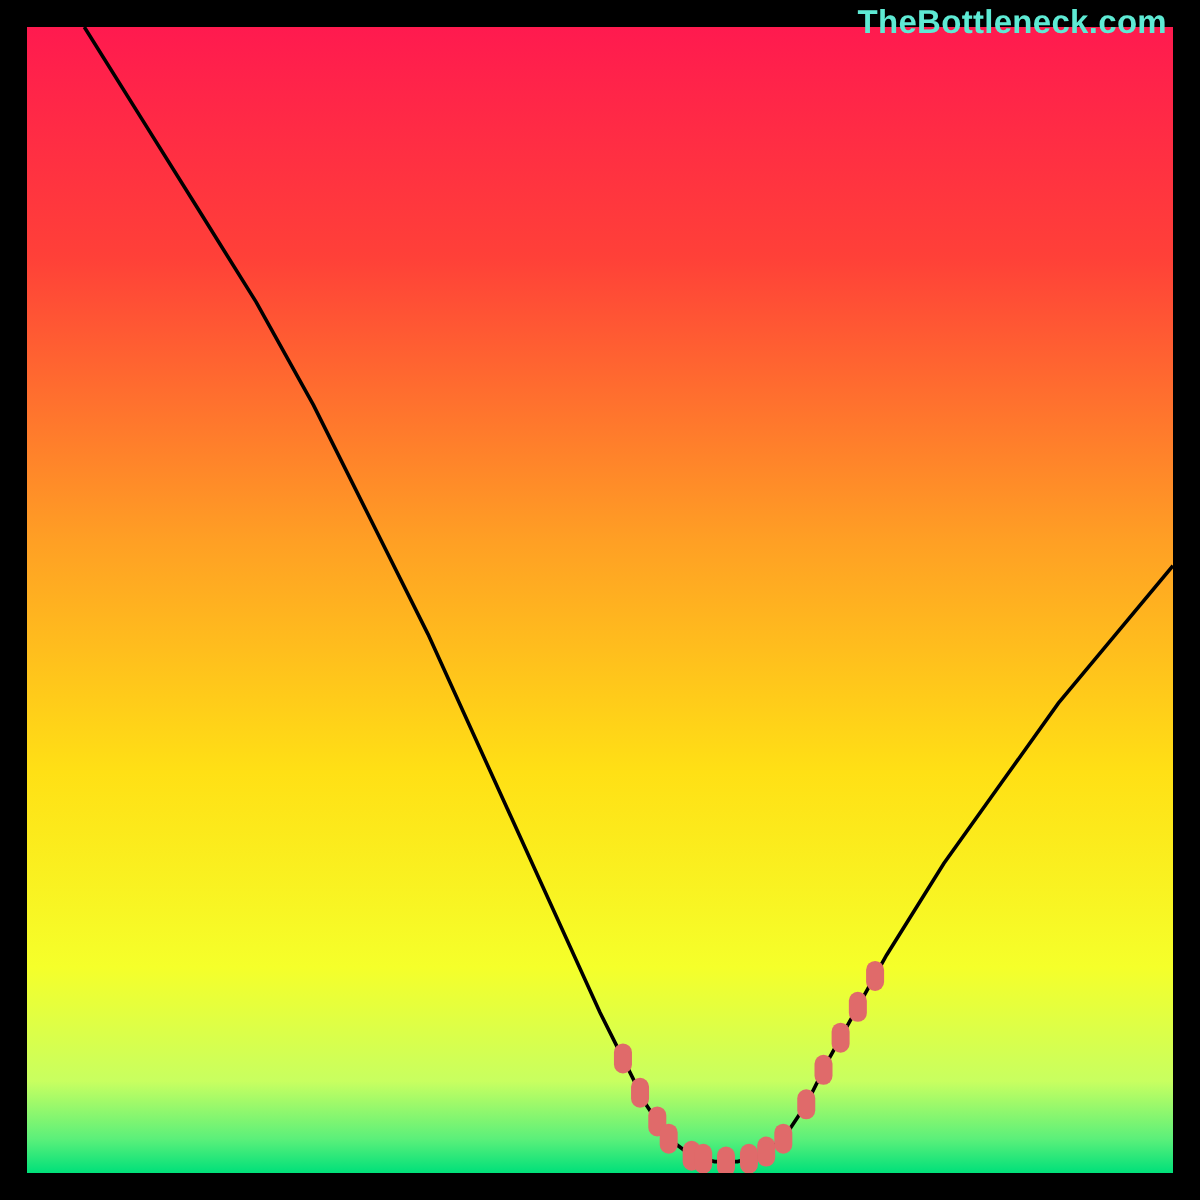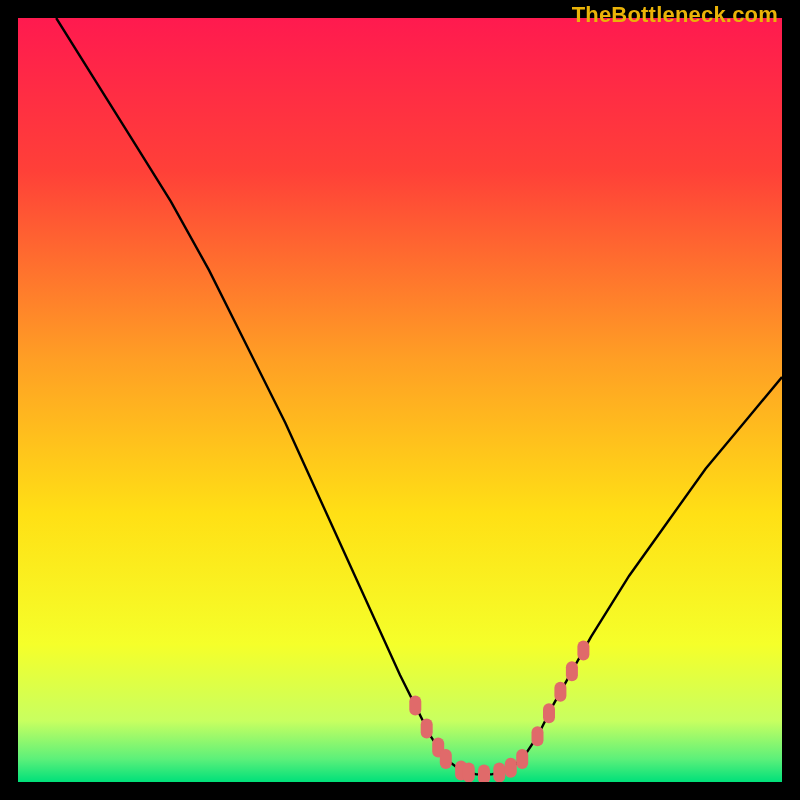--- a/index.html
+++ b/index.html
@@ -16,21 +16,21 @@
     left: 18px;
     top: 18px;
     width: 764px;
     height: 764px;
     background: #000000;
   }
   .watermark {
     position: absolute;
     top: 2px;
     right: 22px;
-    color: #eab308;
+    color: #5eead4;
     font-size: 22px;
     font-weight: bold;
     letter-spacing: 0.2px;
   }
   svg { display: block; }
 </style>
 </head>
 <body>
 
 <div class="frame">

